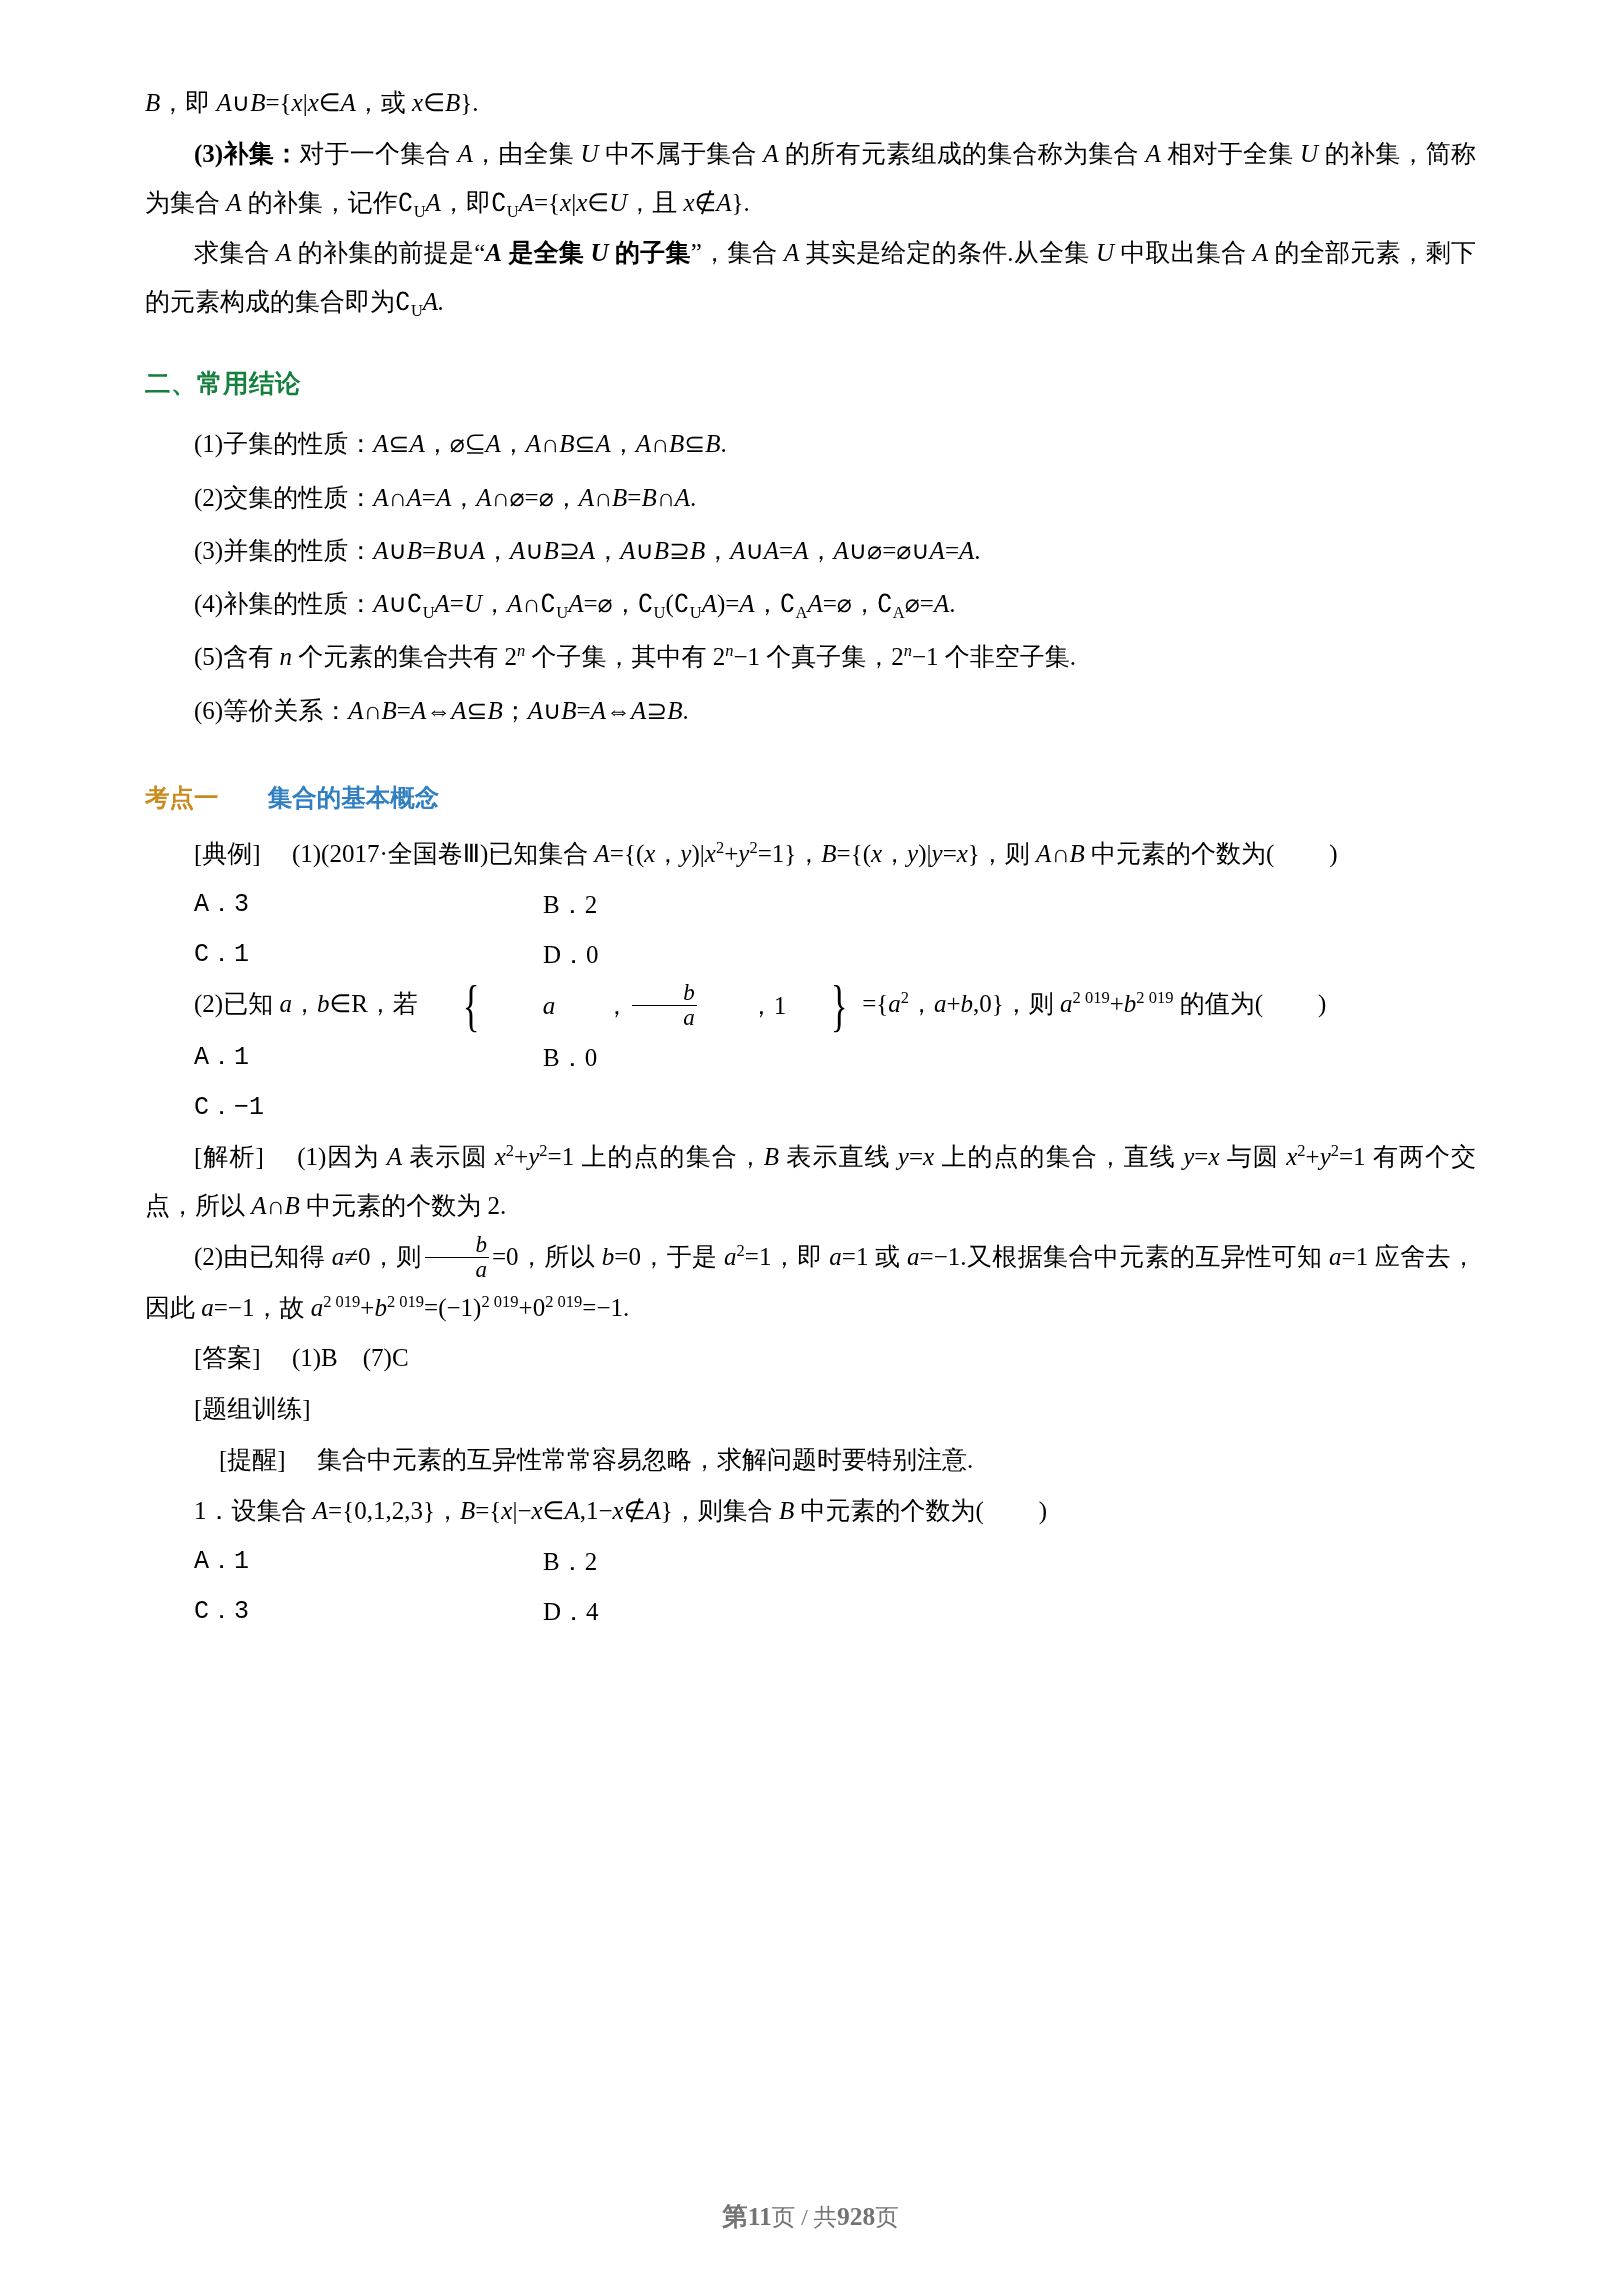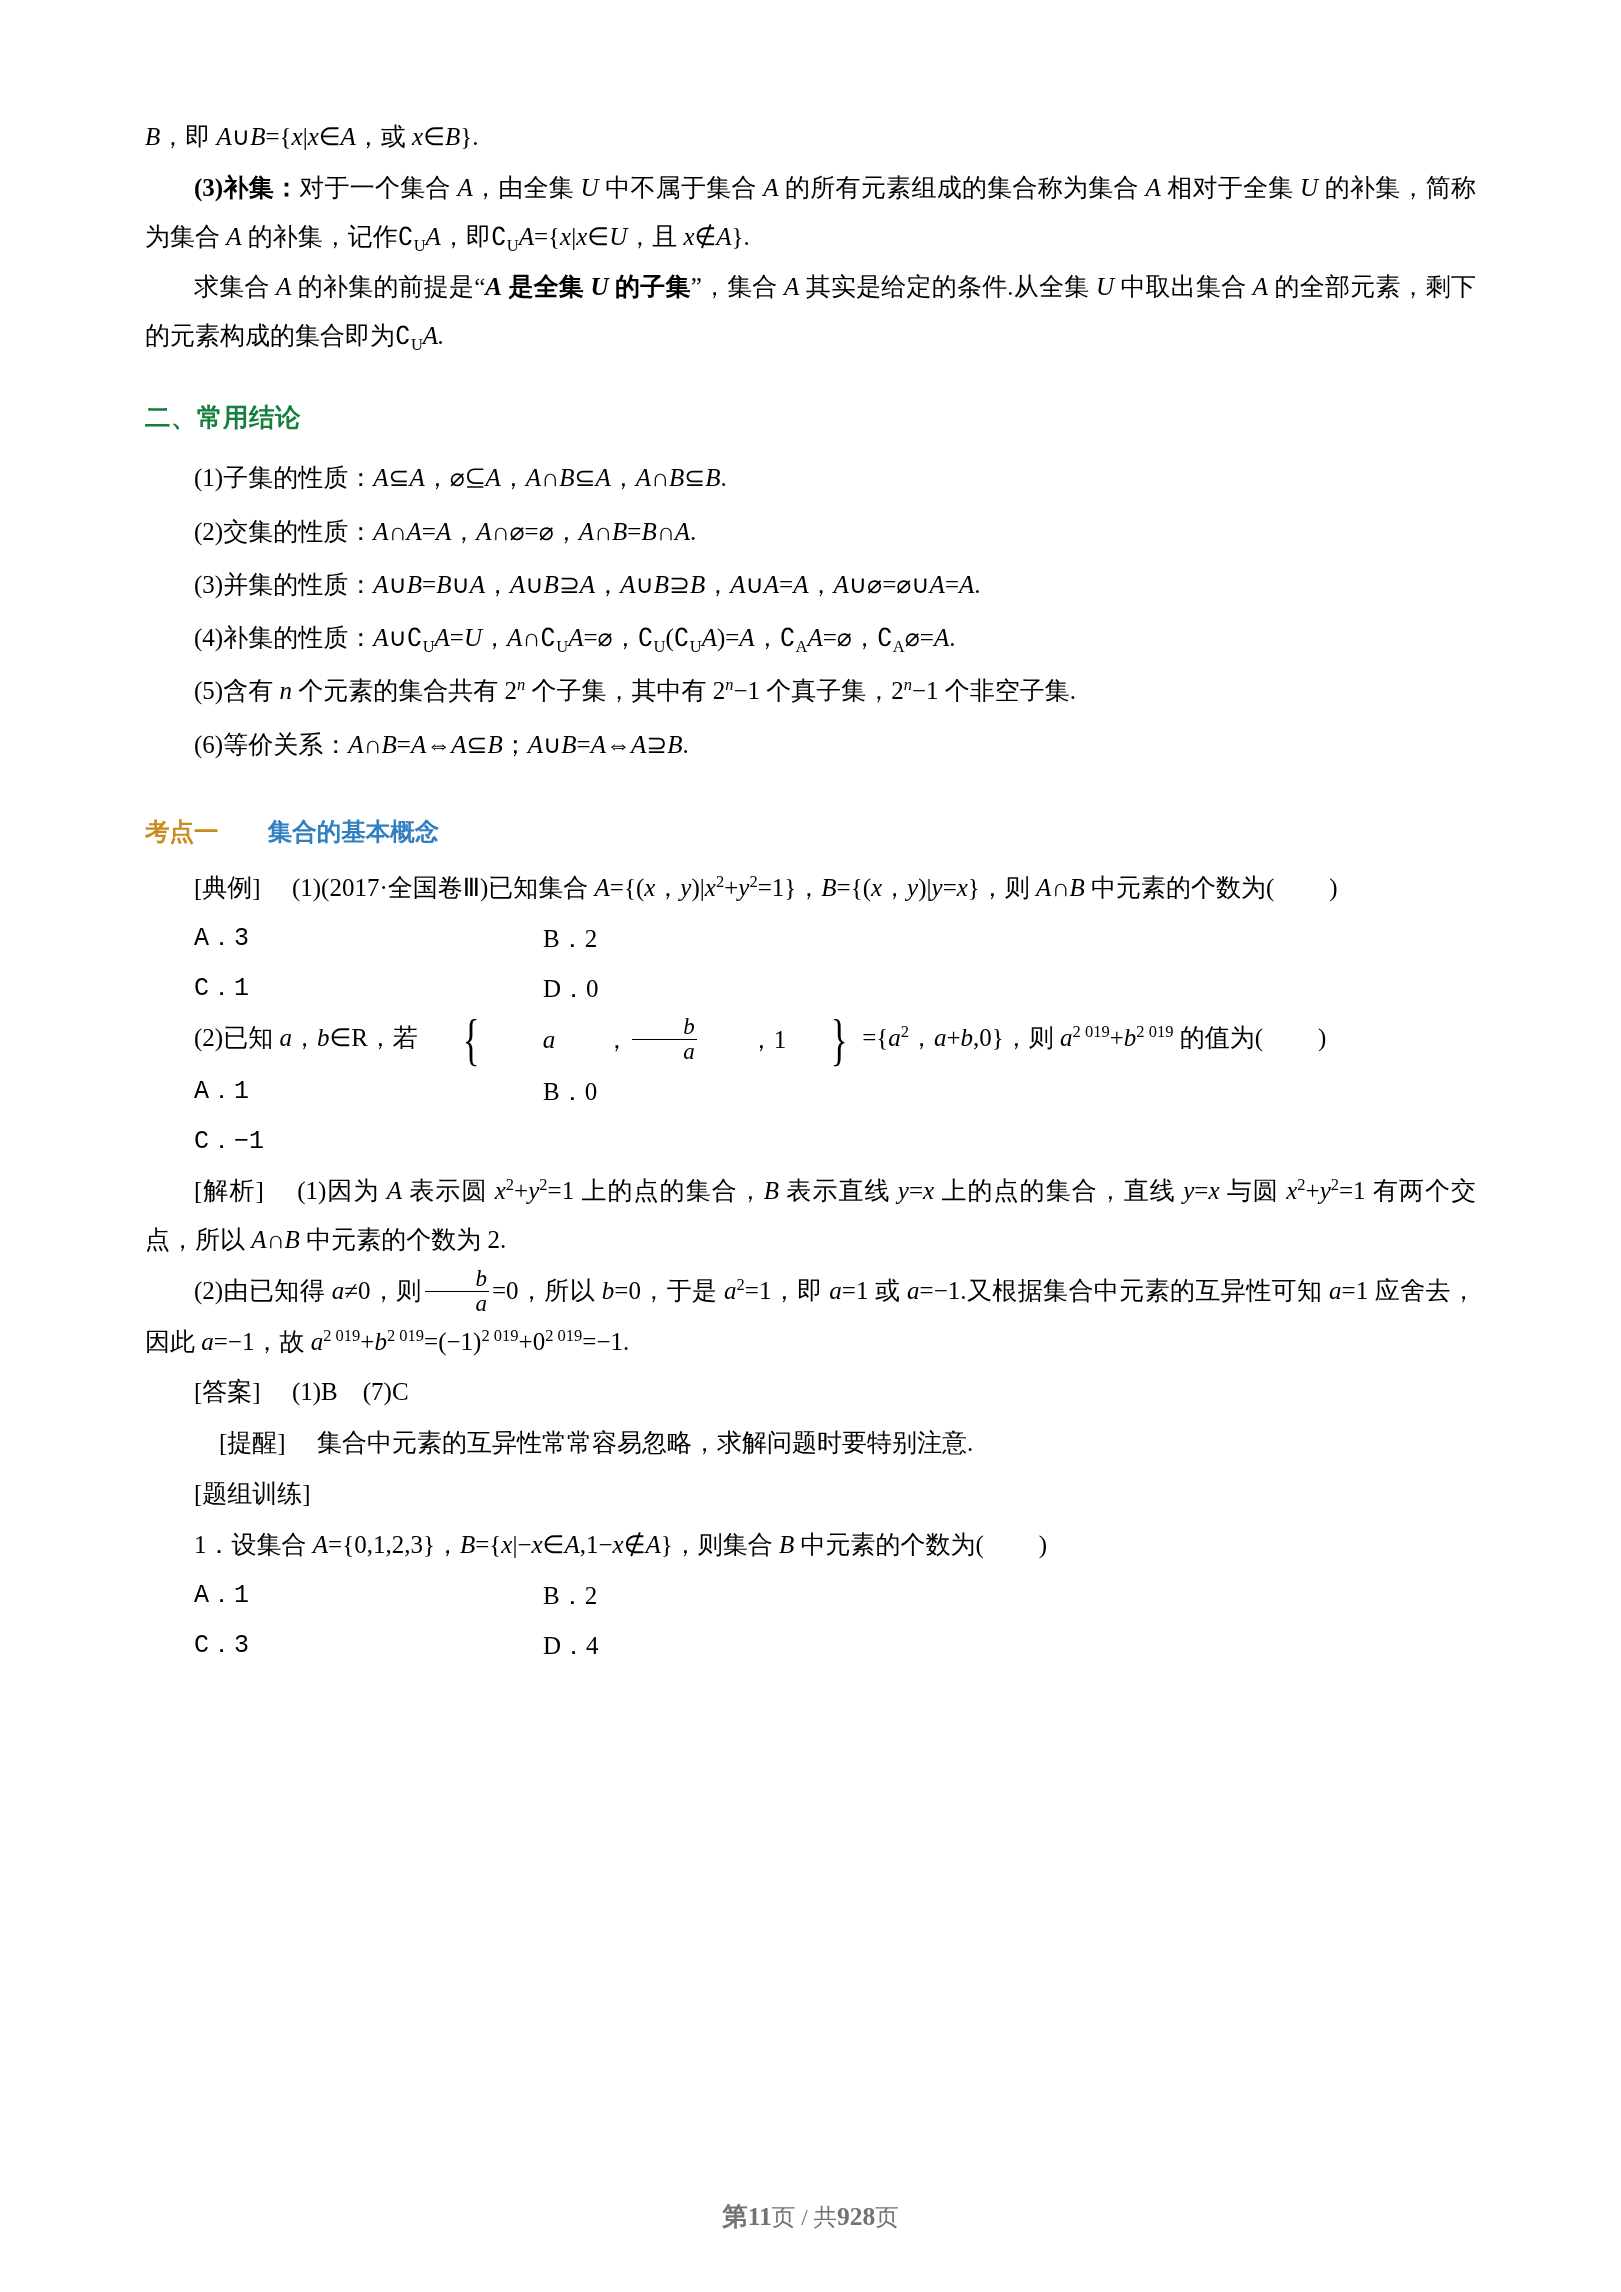--- a/index.html
+++ b/index.html
@@ -7,21 +7,21 @@
     width:1621px;
     background:#ffffff;
     font-family:"Liberation Serif", serif;
     color:#000000;
   }
   .page {
     position:relative;
     width:1621px;
     height:2293px;
     box-sizing:border-box;
-    padding:113px 145px 0 145px;
+    padding:79px 145px 0 145px;
   }
   .para {
     font-size:25px;
     line-height:1.95;
     text-align:justify;
     margin:0 0 2px 0;
   }
   .indent { text-indent:49px; }
   .it { font-style:italic; font-family:"Liberation Serif", serif; }
   .bold { font-weight:bold; }
@@ -174,27 +174,27 @@
 
   <p class="para indent">
     (2)由已知得 <span class="it">a</span>≠0，则<span class="frac"><span class="num it">b</span><span class="den it">a</span></span>=0，所以 <span class="it">b</span>=0，于是 <span class="it">a</span><sup>2</sup>=1，即 <span class="it">a</span>=1 或 <span class="it">a</span>=−1.又根据集合中元素的互异性可知 <span class="it">a</span>=1 应舍去，因此 <span class="it">a</span>=−1，故 <span class="it">a</span><sup>2 019</sup>+<span class="it">b</span><sup>2 019</sup>=(−1)<sup>2 019</sup>+0<sup>2 019</sup>=−1.
   </p>
 
   <p class="para indent">
     <span>[答案]</span>
     　<span>(1)B　(7)C</span>
   </p>
 
+  <p class="para indent">[题组训练]</p>
+
   <p class="para indent">
     　<span>[提醒]</span>
     　<span>集合中元素的互异性常常容易忽略，求解问题时要特别注意.</span>
   </p>
 
-  <p class="para indent">[题组训练]</p>
-
   <p class="para indent">
     1．设集合 <span class="it">A</span>={0,1,2,3}，<span class="it">B</span>={<span class="it">x</span>|−<span class="it">x</span>∈<span class="it">A</span>,1−<span class="it">x</span>∉<span class="it">A</span>}，则集合 <span class="it">B</span> 中元素的个数为(<span class="blank"></span>)
   </p>
   <div class="opt-row">
     <div class="opt-a">A．1</div>
     <div class="opt-b">B．2</div>
   </div>
   <div class="opt-row">
     <div class="opt-a">C．3</div>
     <div class="opt-b">D．4</div>

